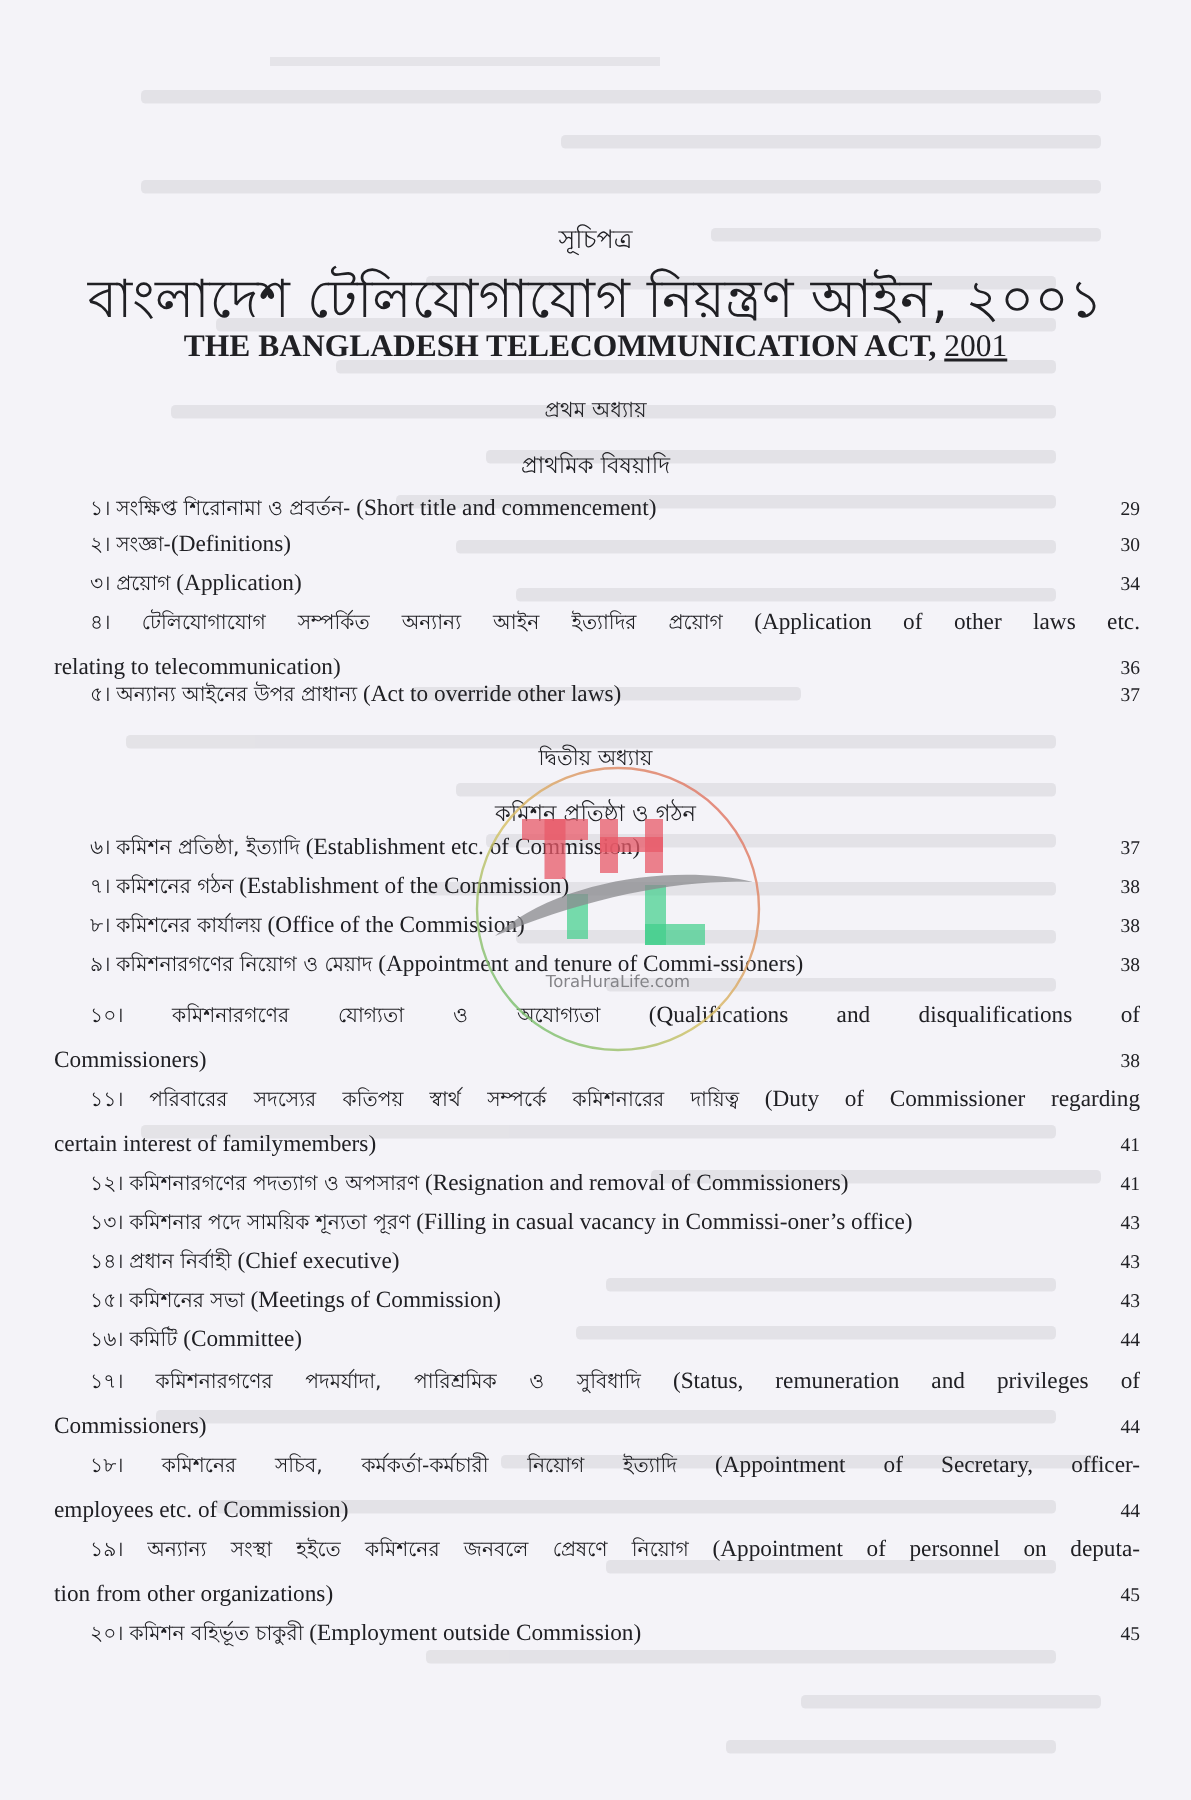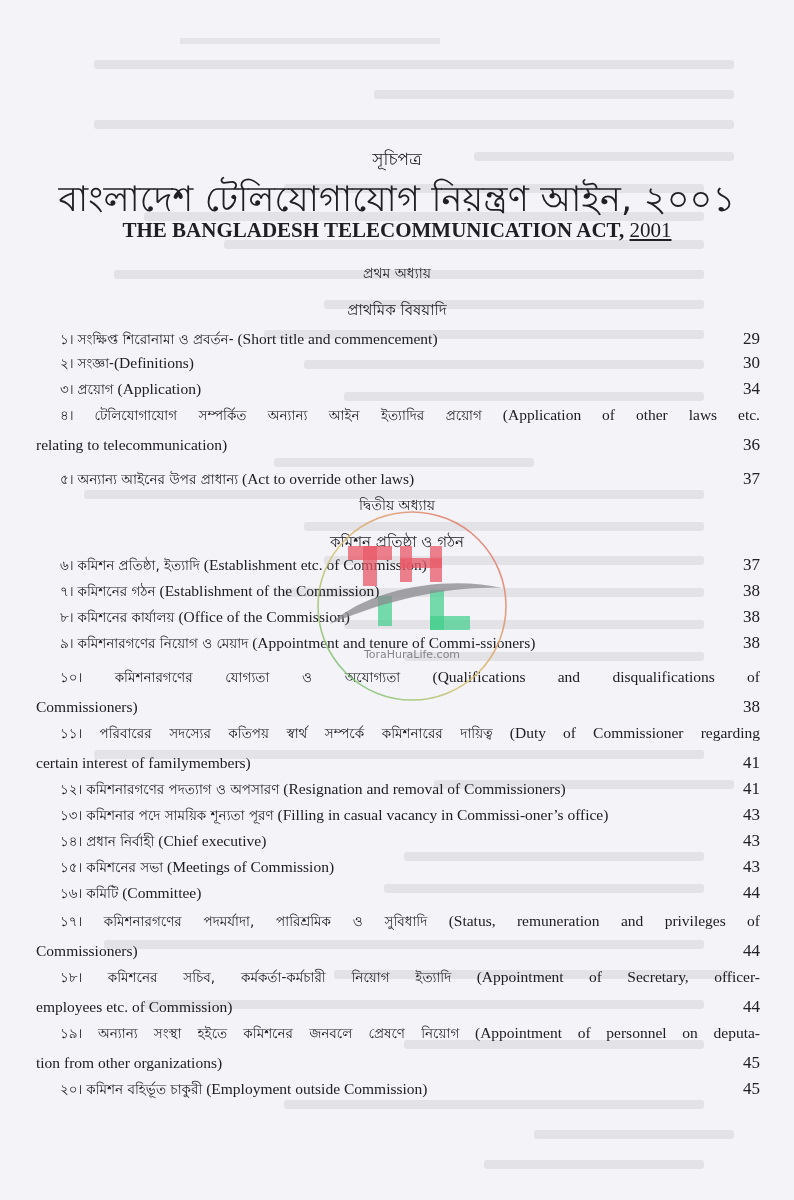--- a/index.html
+++ b/index.html
@@ -112,21 +112,21 @@
     .entry .line2 {
       display: flex;
       justify-content: space-between;
       align-items: baseline;
     }
     .entry .bn {
       font-family: "DejaVu Sans", sans-serif;
       font-size: 13.5px;
     }
     .entry .pg {
-      font-size: 17px;
+      font-size: 13px;
       width: 36px;
       text-align: right;
       flex-shrink: 0;
     }
 
     
     .watermark {
       position: absolute;
       left: 312px;
       top: 506px;
@@ -204,21 +204,21 @@
   </div>
   <div class="entry" style="top:400px">
     <div class="line1 justify" style="padding-right:0">
         <span class="txt"><span class="bn">৪।</span> <span class="bn">টেলিযোগাযোগ সম্পর্কিত অন্যান্য আইন ইত্যাদির প্রয়োগ</span> <span>(Application of other laws etc.</span></span>
       </div>
     <div class="line2">
         <span>relating to telecommunication)</span>
         <span class="pg">36</span>
       </div>
   </div>
-  <div class="entry" style="top:464px">
+  <div class="entry" style="top:448px">
     <div class="line1">
         <span class="txt"><span class="bn">৫।</span> <span class="bn">অন্যান্য আইনের উপর প্রাধান্য</span> <span>(Act to override other laws)</span></span>
         <span class="pg">37</span>
       </div>
   </div>
 
   <div class="chapter-head" style="top:494px">দ্বিতীয় অধ্যায়</div>
   <div class="chapter-sub" style="top:518px">কমিশন প্রতিষ্ঠা ও গঠন</div>
 
   <div class="entry" style="top:550px">

